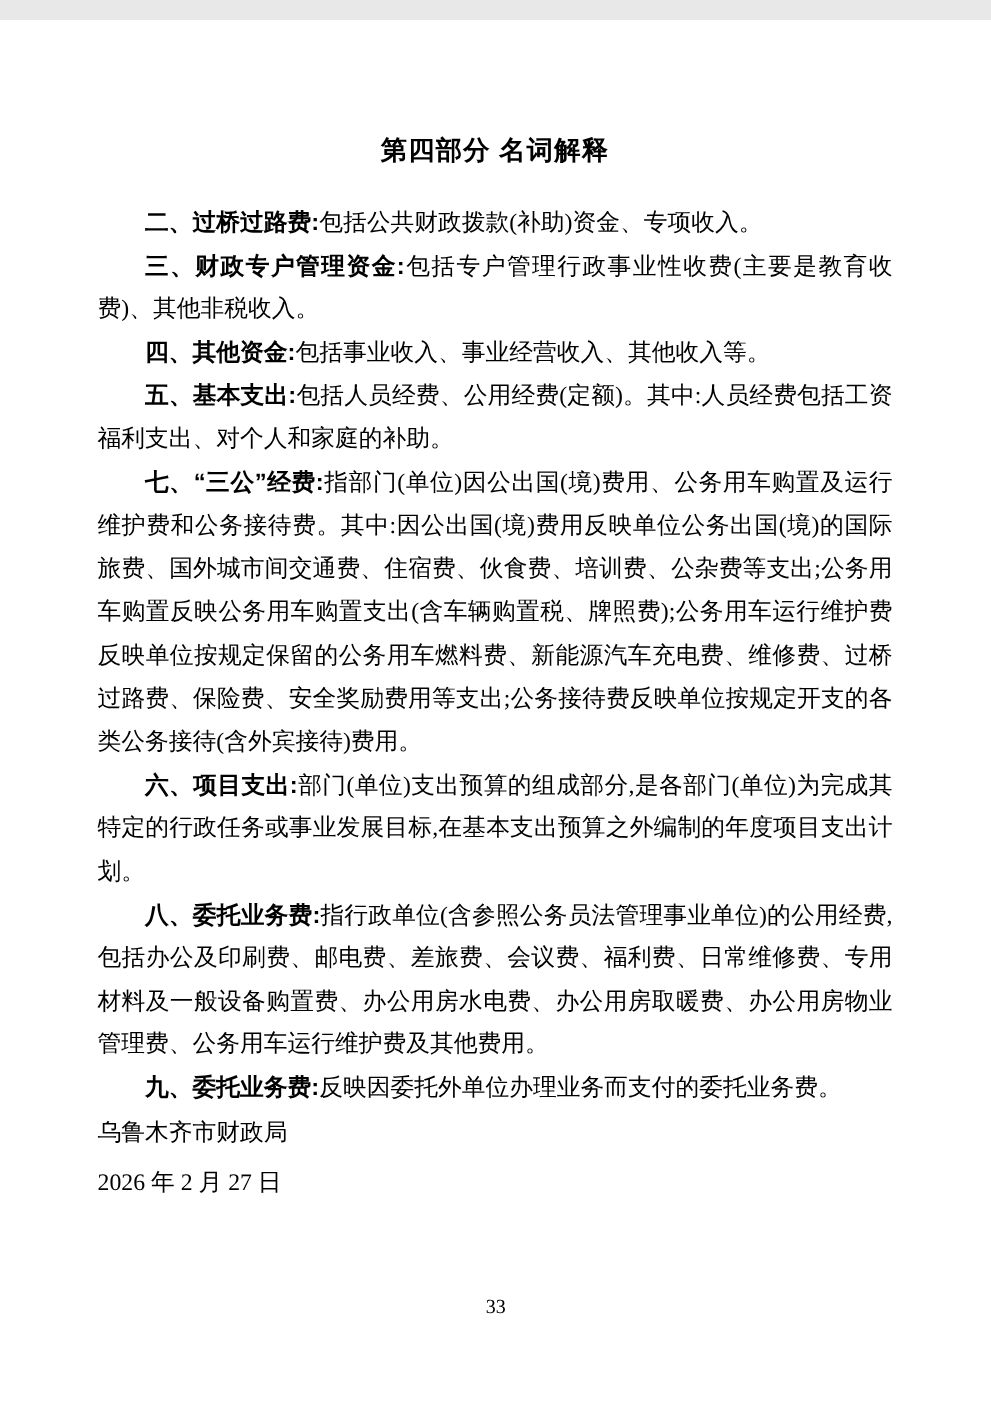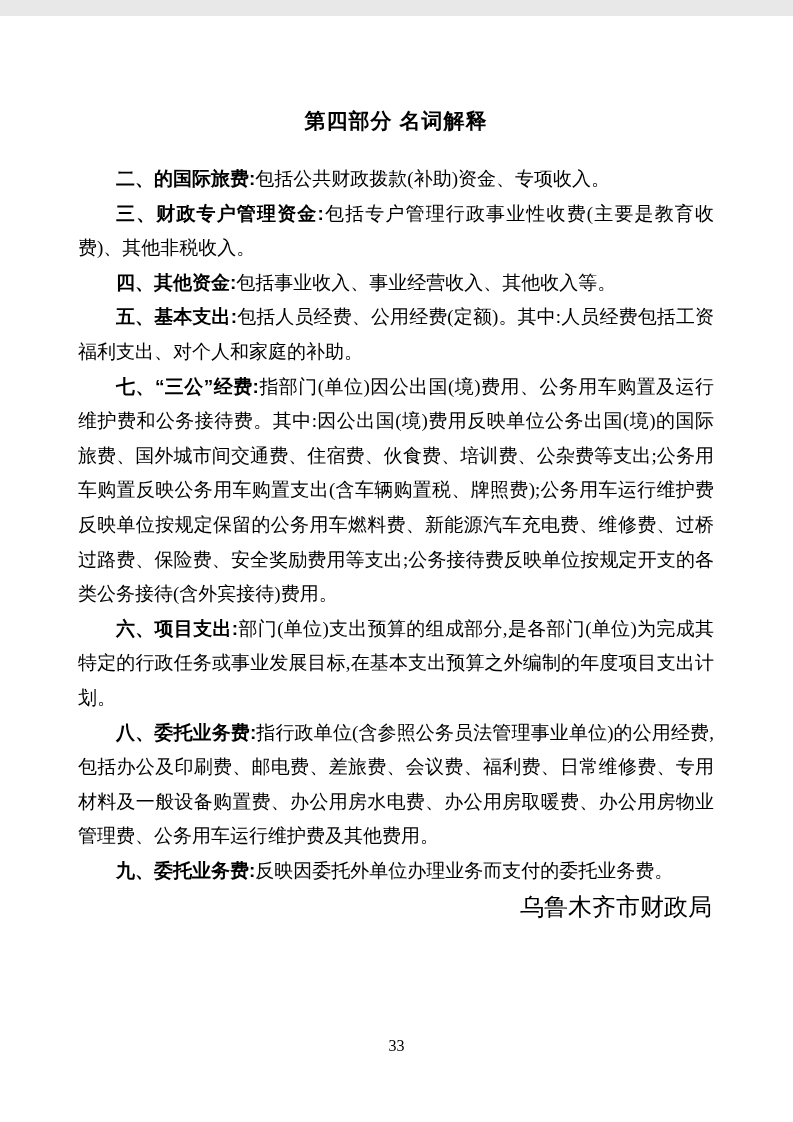--- a/index.html
+++ b/index.html
@@ -38,22 +38,21 @@
     line-height: 34.6px;
     text-align: justify;
     text-indent: 2em;
   }
   .term {
     font-family: "Liberation Sans", sans-serif;
     font-weight: 700;
   }
   .sign-block {
     margin-top: 2px;
-    text-align: right;
-    font-size: 24px;
+    font-size: 19px;
     line-height: 34.6px;
   }
   .sign-line {
     margin: 0;
     padding-right: 2px;
   }
   .date-line {
     margin: 5px 0 0 0;
     padding-right: 6px;
   }
@@ -70,36 +69,37 @@
 </style>
 </head>
 <body>
 
 <div class="page">
   <div class="content">
 
     <h1 class="doc-title">第四部分 名词解释</h1>
 
 
-    <p class="para"><span class="term">二、的国际旅费:</span><span>包括公共财政拨款(补助)资金、专项收入。</span></p>
+    <p class="para"><span class="term">二、过桥过路费:</span><span>包括公共财政拨款(补助)资金、专项收入。</span></p>
 
     <p class="para"><span class="term">三、财政专户管理资金:</span><span>包括专户管理行政事业性收费(主要是教育收费)、其他非税收入。</span></p>
 
     <p class="para"><span class="term">四、其他资金:</span><span>包括事业收入、事业经营收入、其他收入等。</span></p>
 
     <p class="para"><span class="term">五、基本支出:</span><span>包括人员经费、公用经费(定额)。其中:人员经费包括工资福利支出、对个人和家庭的补助。</span></p>
 
     <p class="para"><span class="term">七、“三公”经费:</span><span>指部门(单位)因公出国(境)费用、公务用车购置及运行维护费和公务接待费。其中:因公出国(境)费用反映单位公务出国(境)的国际旅费、国外城市间交通费、住宿费、伙食费、培训费、公杂费等支出;公务用车购置反映公务用车购置支出(含车辆购置税、牌照费);公务用车运行维护费反映单位按规定保留的公务用车燃料费、新能源汽车充电费、维修费、过桥过路费、保险费、安全奖励费用等支出;公务接待费反映单位按规定开支的各类公务接待(含外宾接待)费用。</span></p>
 
     <p class="para"><span class="term">六、项目支出:</span><span>部门(单位)支出预算的组成部分,是各部门(单位)为完成其特定的行政任务或事业发展目标,在基本支出预算之外编制的年度项目支出计划。</span></p>
 
     <p class="para"><span class="term">八、委托业务费:</span><span>指行政单位(含参照公务员法管理事业单位)的公用经费,包括办公及印刷费、邮电费、差旅费、会议费、福利费、日常维修费、专用材料及一般设备购置费、办公用房水电费、办公用房取暖费、办公用房物业管理费、公务用车运行维护费及其他费用。</span></p>
 
     <p class="para"><span class="term">九、委托业务费:</span><span>反映因委托外单位办理业务而支付的委托业务费。</span></p>
 
     <div class="sign-block">
       <p class="sign-line">乌鲁木齐市财政局</p>
+      <p class="date-line">2026 年 2 月 27 日</p>
     </div>
 
   </div>
 
   <div class="page-number">33</div>
 </div>
 
 </body></html>

